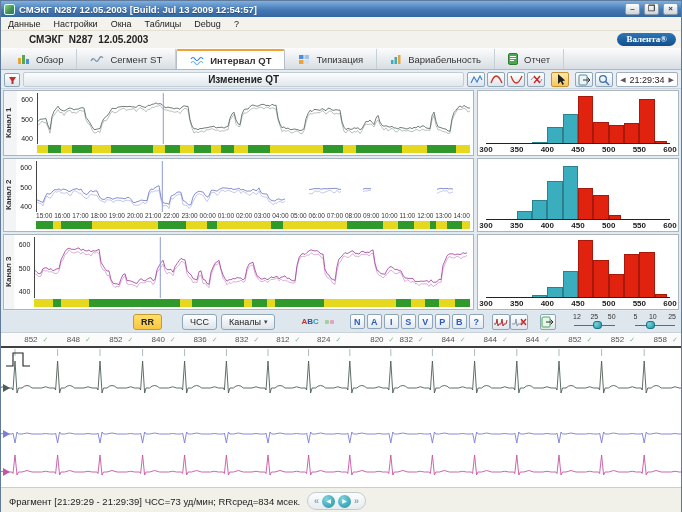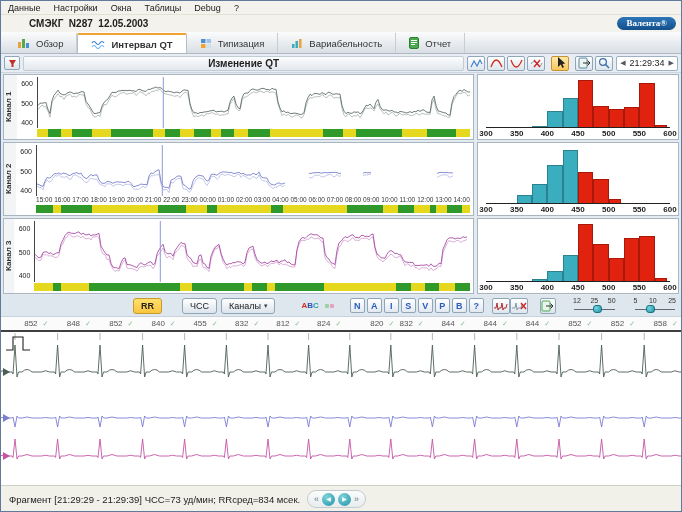--- a/index.html
+++ b/index.html
@@ -18,21 +18,21 @@
   .patientbar{height:17px;flex:0 0 17px;background:#f3f2ec;display:flex;align-items:center;font-size:10px;font-weight:bold}
   .rec{margin-left:28px;white-space:pre}
   .pname{margin-left:56px}
   .logo{margin-left:auto;margin-right:5px;background:linear-gradient(#2d76b8,#134f8b);color:#fff;border-radius:8px;padding:1px 9px 2px;font-size:9px;font-weight:bold;font-family:"Liberation Serif",serif}
   
   .tabbar{height:22px;flex:0 0 22px;background:linear-gradient(#fcfcfc,#d8dee4);border-bottom:1px solid #aeb9c3;display:flex;align-items:flex-end;padding-left:3px}
   .tab{display:flex;align-items:center;gap:6px;height:20px;padding:0 13px;font-size:9.5px;color:#333;border-right:1px solid #c6ced6;cursor:default}
   .tab.active{background:#fff;border:1px solid #b4bec8;border-bottom:none;border-top:2px solid #f0a232;font-weight:bold;border-radius:2px 2px 0 0}
   .tab-ic{display:flex;align-items:center}
   
-  .subtoolbar{height:19px;flex:0 0 19px;background:#e7edf2;display:flex;align-items:center;padding:1px 3px;gap:3px;border-bottom:1px solid #cdd6de}
+  .subtoolbar{height:19px;flex:0 0 19px;background:#e7edf2;display:flex;align-items:flex-end;padding:1px 3px;gap:3px;border-bottom:1px solid #cdd6de}
   .small-btn{width:16px;height:14px;border:1px solid #8fa5b8;border-radius:2px;background:linear-gradient(#fff,#dde5ec);display:flex;align-items:center;justify-content:center}
   .qt-header{flex:1;height:15px;background:linear-gradient(#fbfcfd,#e2e8ee);border:1px solid #c2ccd5;border-radius:2px;text-align:center;font-weight:bold;font-size:10px;line-height:13px;color:#222}
   .tool-group{display:flex;gap:2px;align-items:center}
   .tool-ic{width:18px;height:15px;border:1px solid #8fa5b8;border-radius:2px;background:linear-gradient(#ffffff,#dde5ec);display:flex;align-items:center;justify-content:center}
   .tool-ic.sel{background:linear-gradient(#ffeaa9,#f7c65a);border-color:#c89030}
   .timenav{display:flex;align-items:center;background:#fff;border:1px solid #9fb0c0;border-radius:2px;height:15px;padding:0 3px;gap:4px;font-size:9px;color:#222}
   .tn-arrow{color:#556;font-size:7px;cursor:default}
   
   .main{flex:0 0 222px;height:222px;display:flex;background:#e3ebf1;padding:1px 2px;gap:3px}
   .charts-col{width:471px;display:flex;flex-direction:column;gap:2px}
@@ -74,20 +74,27 @@
   .status-text{position:absolute;left:8px;top:8px}
   .playback{position:absolute;left:306px;top:4px;height:18px;border:1px solid #c3cbd2;border-radius:9px;background:linear-gradient(#fcfdfd,#e7ecef);display:flex;align-items:center;gap:3px;padding:0 6px}
   .pb-circle{width:13px;height:13px;border-radius:50%;background:radial-gradient(circle at 35% 30%,#7ed3dd,#1d92a4);color:#fff;font-size:6px;display:flex;align-items:center;justify-content:center;line-height:1}
   .pb-flat{color:#8fa4ad;font-size:9px;font-weight:bold;line-height:1}
 </style>
 </head>
 <body>
 
 <div class="window">
 
+  <div class="titlebar">
+    <div class="app-icon"></div>
+    <div class="title-text">СМЭКГ  N287  12.05.2003 [Build: Jul 13 2009 12:54:57]</div>
+    <div class="win-btn">–</div>
+    <div class="win-btn">❐</div>
+    <div class="win-btn">×</div>
+  </div>
 
   <div class="menubar">
       <span class="menu-item">Данные</span>
       <span class="menu-item">Настройки</span>
       <span class="menu-item">Окна</span>
       <span class="menu-item">Таблицы</span>
       <span class="menu-item">Debug</span>
       <span class="menu-item">?</span>
     </div>
 
@@ -99,20 +106,28 @@
   <div class="tabbar">
       <div class="tab">
         <span class="tab-ic">
           <svg width="13" height="11">
             <rect x="1" y="4" width="3" height="6" fill="#e8a33d"></rect>
             <rect x="5" y="1" width="3" height="9" fill="#58a84e"></rect>
             <rect x="9" y="5" width="3" height="5" fill="#4a90d9"></rect>
           </svg>
         </span>
         <span>Обзор</span>
+      </div>
+      <div class="tab">
+        <span class="tab-ic">
+          <svg width="14" height="10">
+            <path d="M1,7 Q3,3 5,6 T9,5 T13,4" stroke="#7a93ad" fill="none" stroke-width="1.3"></path>
+          </svg>
+        </span>
+        <span>Сегмент ST</span>
       </div>
       <div class="tab active">
         <span class="tab-ic">
           <svg width="14" height="10">
             <path d="M1,4 Q3,1 5,4 T9,4 T13,4" stroke="#2f7fd0" fill="none" stroke-width="1.2"></path>
             <path d="M1,8 Q3,5 5,8 T9,8 T13,8" stroke="#6fb3e8" fill="none" stroke-width="1.2"></path>
           </svg>
         </span>
         <span>Интервал QT</span>
       </div>
@@ -558,21 +573,21 @@
       </span>
       <span class="rr-item" style="left: 120.3px;">
         <span>852</span>
         <span class="rr-chk">✓</span>
       </span>
       <span class="rr-item" style="left: 162.6px;">
         <span>840</span>
         <span class="rr-chk">✓</span>
       </span>
       <span class="rr-item" style="left: 204.5px;">
-        <span>455</span>
+        <span>836</span>
         <span class="rr-chk">✓</span>
       </span>
       <span class="rr-item" style="left: 246.2px;">
         <span>832</span>
         <span class="rr-chk">✓</span>
       </span>
       <span class="rr-item" style="left: 287.3px;">
         <span>812</span>
         <span class="rr-chk">✓</span>
       </span>

